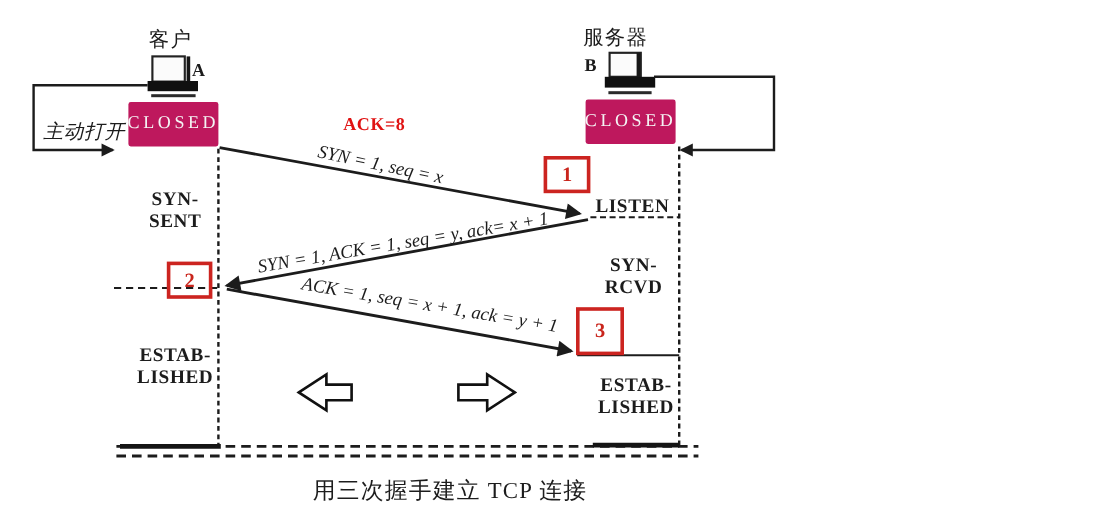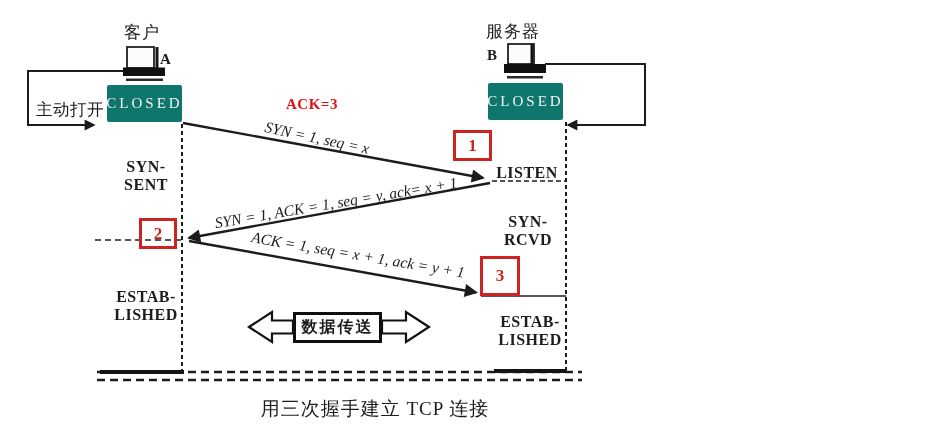--- a/index.html
+++ b/index.html
@@ -5,21 +5,21 @@
   html,body{margin:0;padding:0;background:#ffffff;}
   .stage{
     position:relative;width:927px;height:434px;background:#ffffff;overflow:hidden;
     font-family:"Liberation Serif", serif;color:#1c1c1c;
   }
   .stage svg{position:absolute;left:0;top:0;}
   .abs{position:absolute;white-space:nowrap;}
   .cjk{font-size:17px;letter-spacing:1px;}
   .hostletter{font-weight:bold;font-size:15px;}
   .closedbox{
-    position:absolute;width:75px;height:37px;background:#0f766e;color:#f4f4f4;
+    position:absolute;width:75px;height:37px;background:#be185d;color:#f4f4f4;
     display:flex;align-items:center;justify-content:center;
     font-size:15px;letter-spacing:3px;border-radius:2px;
   }
   .state{
     position:absolute;transform:translate(-50%,-50%);
     font-weight:bold;font-size:16px;line-height:1.13;letter-spacing:.5px;
     white-space:pre-line;text-align:center;
   }
   .stepbox{
     position:absolute;border:3px solid #cc2420;
@@ -95,40 +95,39 @@
   </svg>
 
   <div class="abs cjk" style="left:124px;top:21px;">客户</div>
   <div class="abs cjk" style="left:486px;top:20px;">服务器</div>
   <div class="abs hostletter" style="left:160px;top:51px;">A</div>
   <div class="abs hostletter" style="left:487px;top:47px;">B</div>
 
   <div class="closedbox" style="left:107px;top:85px;">CLOSED</div>
   <div class="closedbox" style="left:488px;top:83px;">CLOSED</div>
 
-  <div class="abs" style="left:36px;top:99px;font-size:16.5px;letter-spacing:.5px;">主动打开</div>
+  <div class="abs" style="left:36px;top:99px;font-size:16.5px;letter-spacing:.5px;font-style:italic;">主动打开</div>
 
-  <div class="ackflag" style="left:286px;top:96px;">ACK=3</div>
+  <div class="ackflag" style="left:286px;top:96px;">ACK=8</div>
 
   <div class="seglabel" style="left:317px;top:138px;--r:12deg;">SYN = 1, seq = x</div>
   <div class="seglabel" style="left:336px;top:203px;--r:-9.5deg;">SYN = 1, ACK = 1, seq = y, ack= x + 1</div>
   <div class="seglabel" style="left:358px;top:255px;--r:9.5deg;">ACK = 1, seq = x + 1, ack = y + 1</div>
 
   <div class="state" style="left:146px;top:176px;">SYN-
 SENT</div>
   <div class="state" style="left:146px;top:306px;">ESTAB-
 LISHED</div>
 
   <div class="state" style="left:527px;top:149px;margin-top:24px;">LISTEN</div>
   <div class="state" style="left:528px;top:231px;">SYN-
 RCVD</div>
   <div class="state" style="left:530px;top:331px;">ESTAB-
 LISHED</div>
 
   <div class="stepbox" style="left:453px;top:130px;width:33px;height:25px;">1</div>
   <div class="stepbox" style="left:139px;top:218px;width:32px;height:25px;">2</div>
   <div class="stepbox" style="left:480px;top:256px;width:34px;height:34px;">3</div>
 
-  <div class="databox">数据传送</div>
 
   <div class="caption">用三次握手建立 TCP 连接</div>
 
 </div>
 
 </body></html>

